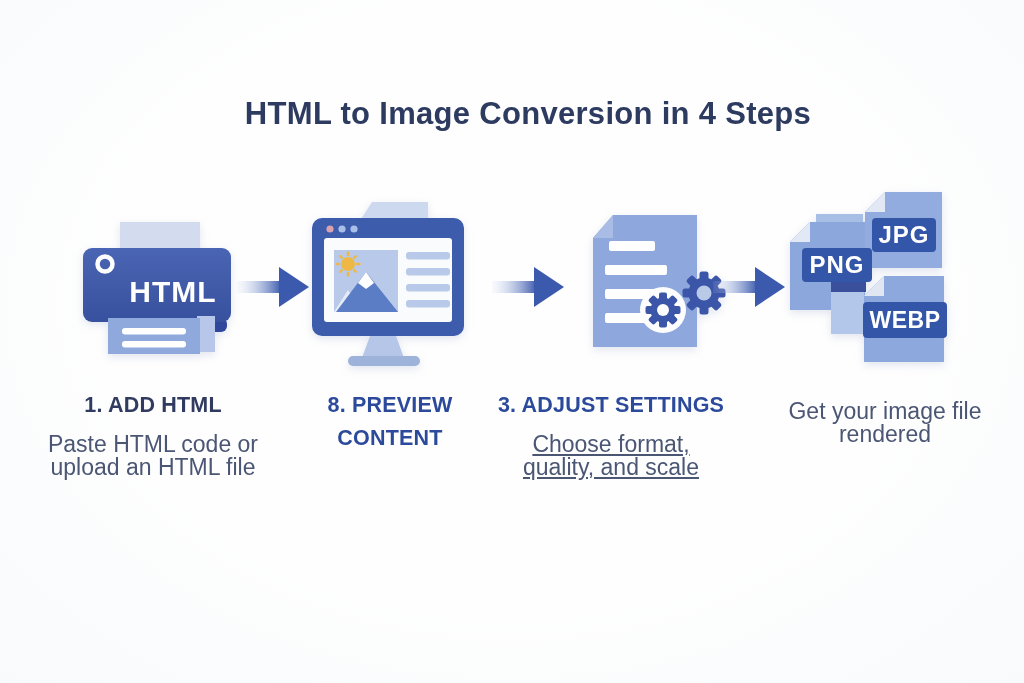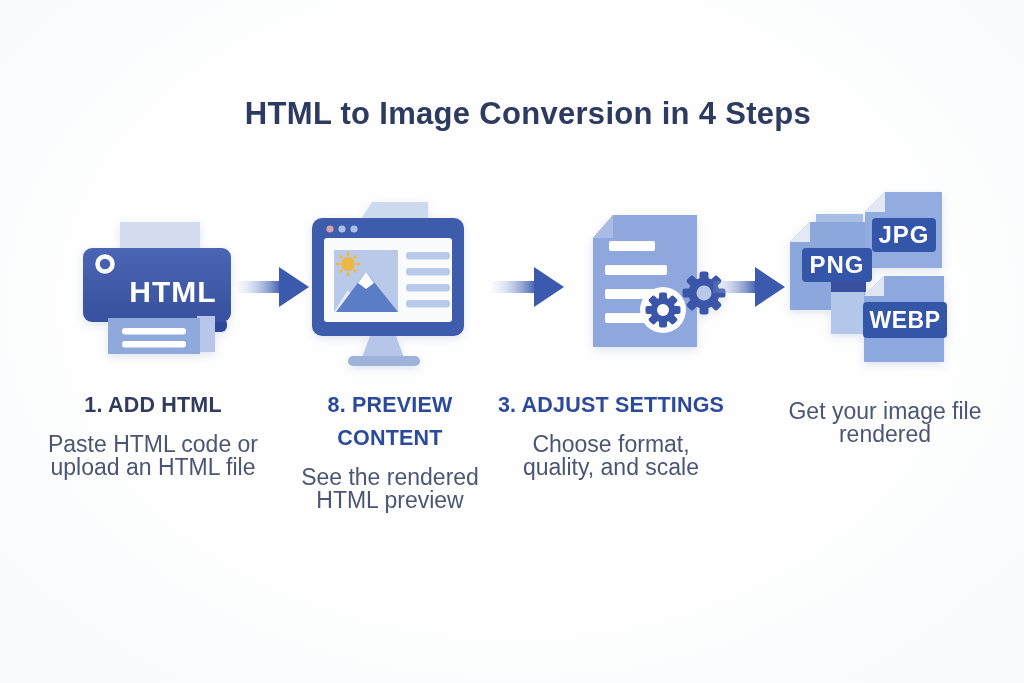--- a/index.html
+++ b/index.html
@@ -20,21 +20,21 @@
     margin:0;font-size:21.5px;line-height:33px;font-weight:bold;
     color:#2c4a9c;letter-spacing:0.2px;
   }
   .step-col.first h3{color:#313b60;}
   .step-col p{
     margin:11px 0 0 0;font-size:23px;line-height:23px;color:#4a5674;
   }
   .col1{left:43px;width:220px;}
   .col2{left:280px;width:220px;}
   .col3{left:486px;width:250px;}
-  .col3 p{max-width:180px;margin-left:auto;margin-right:auto;}
+  .col3 p{max-width:180px;margin-left:auto;margin-right:auto;text-decoration:underline;}
   .col4{left:775px;width:220px;}
   svg text{font-family:"Liberation Sans",sans-serif;}
 </style>
 </head>
 <body>
 
 <div class="canvas">
 
   <svg width="0" height="0" style="position:absolute" aria-hidden="true">
     <defs>
@@ -155,21 +155,20 @@
     <rect x="78" y="118" width="84" height="36" rx="4" fill="#3356a9"></rect>
     <text x="120" y="144" text-anchor="middle" font-size="23" font-weight="bold" fill="#ffffff" letter-spacing="0.5">WEBP</text>
   </svg>
 
   <div class="step-col col1 first">
     <h3>1. ADD HTML</h3>
     <p>Paste HTML code or upload an HTML file</p>
   </div>
   <div class="step-col col2">
     <h3>8. PREVIEW CONTENT</h3>
-    <p>See the rendered HTML preview</p>
   </div>
   <div class="step-col col3">
     <h3>3. ADJUST SETTINGS</h3>
     <p>Choose format, quality, and scale</p>
   </div>
   <div class="step-col col4">
     <p>Get your image file rendered</p>
   </div>
 
 </div>

